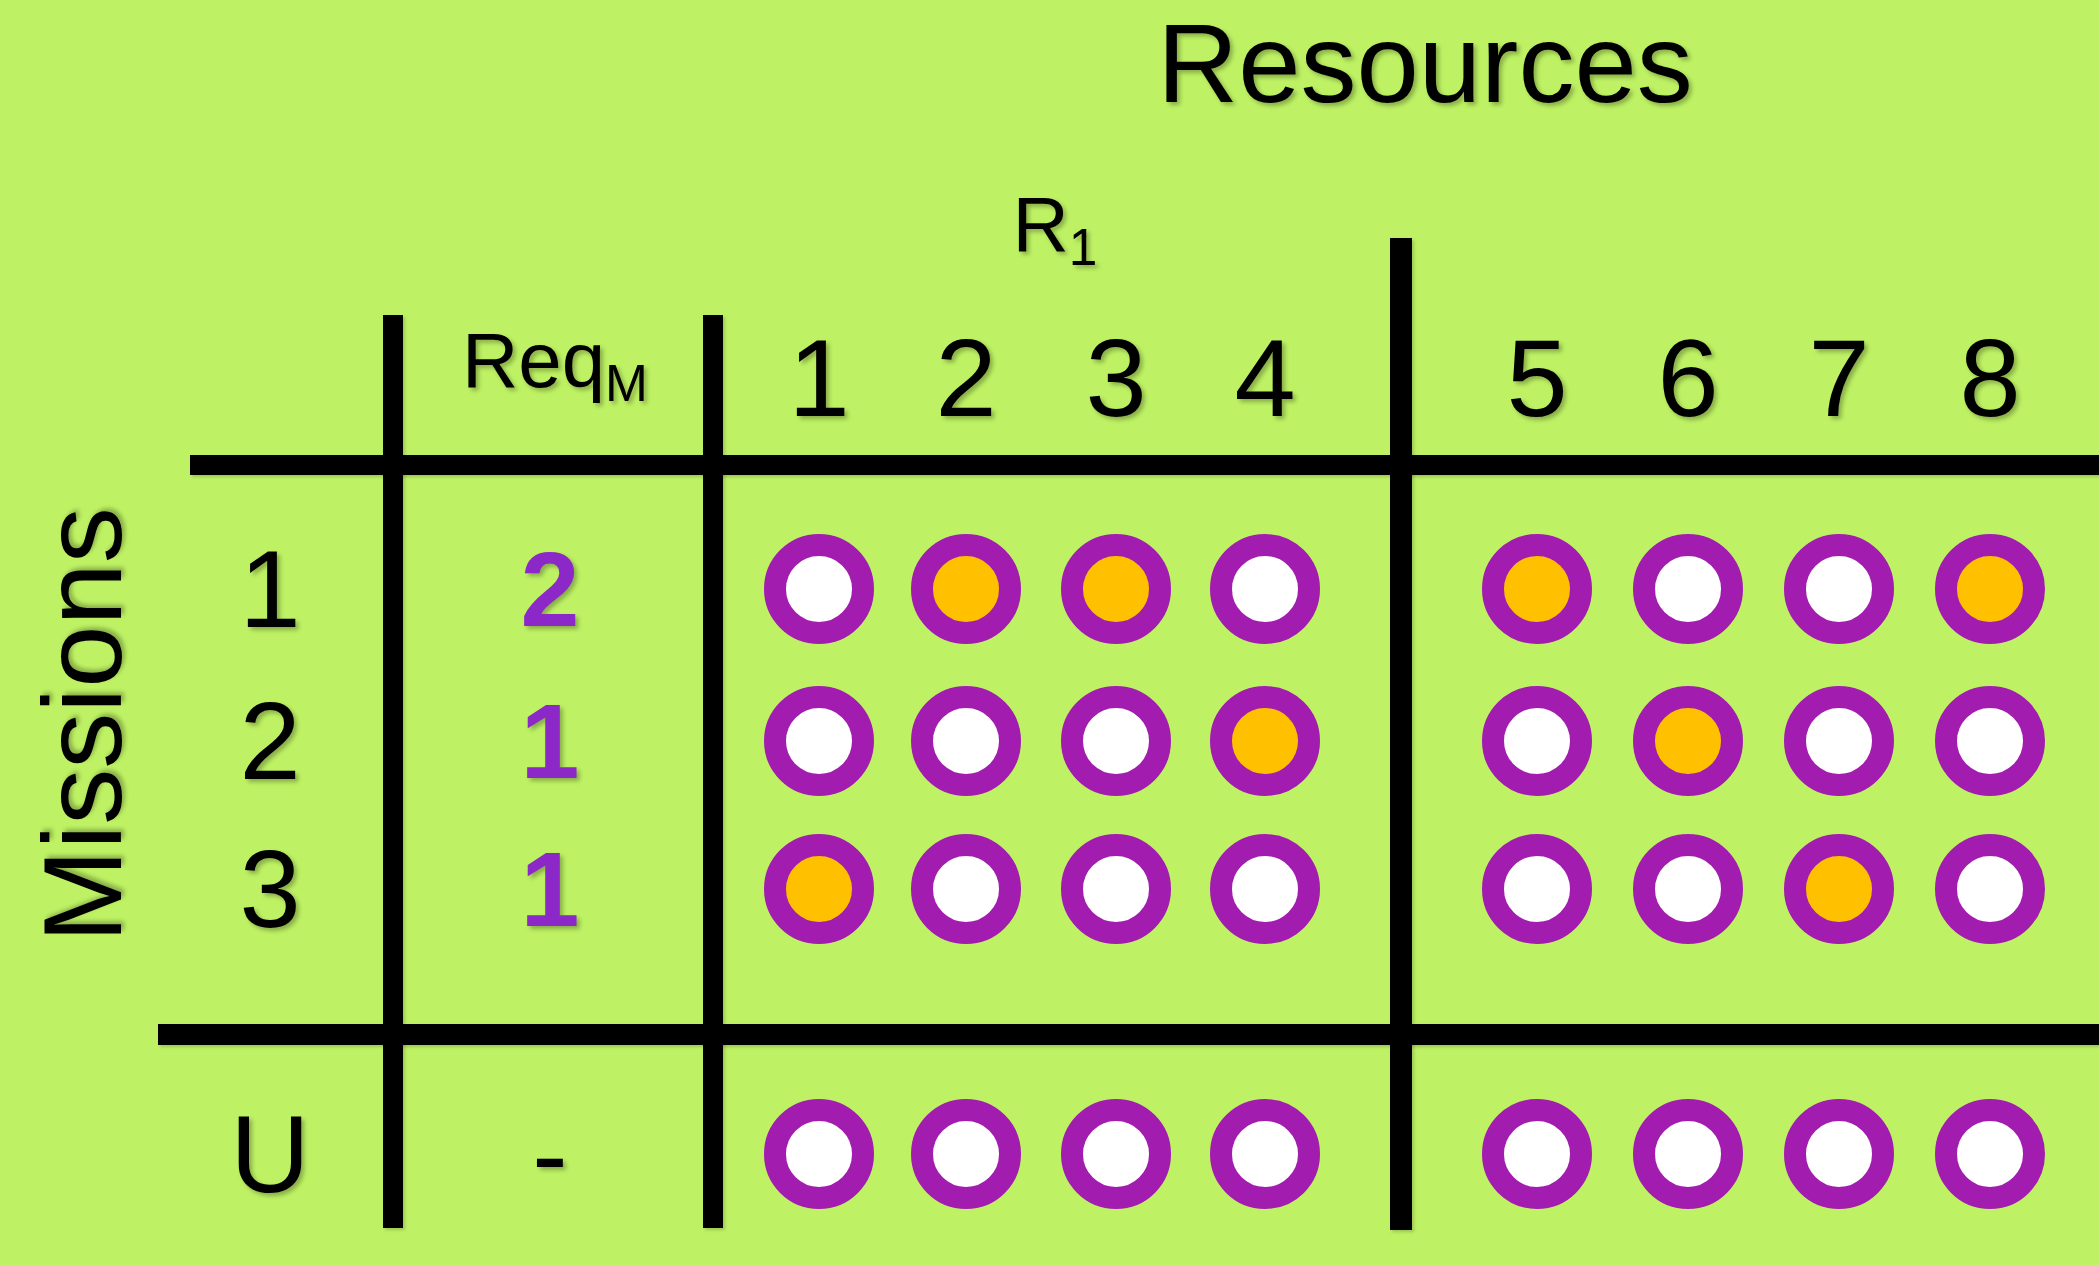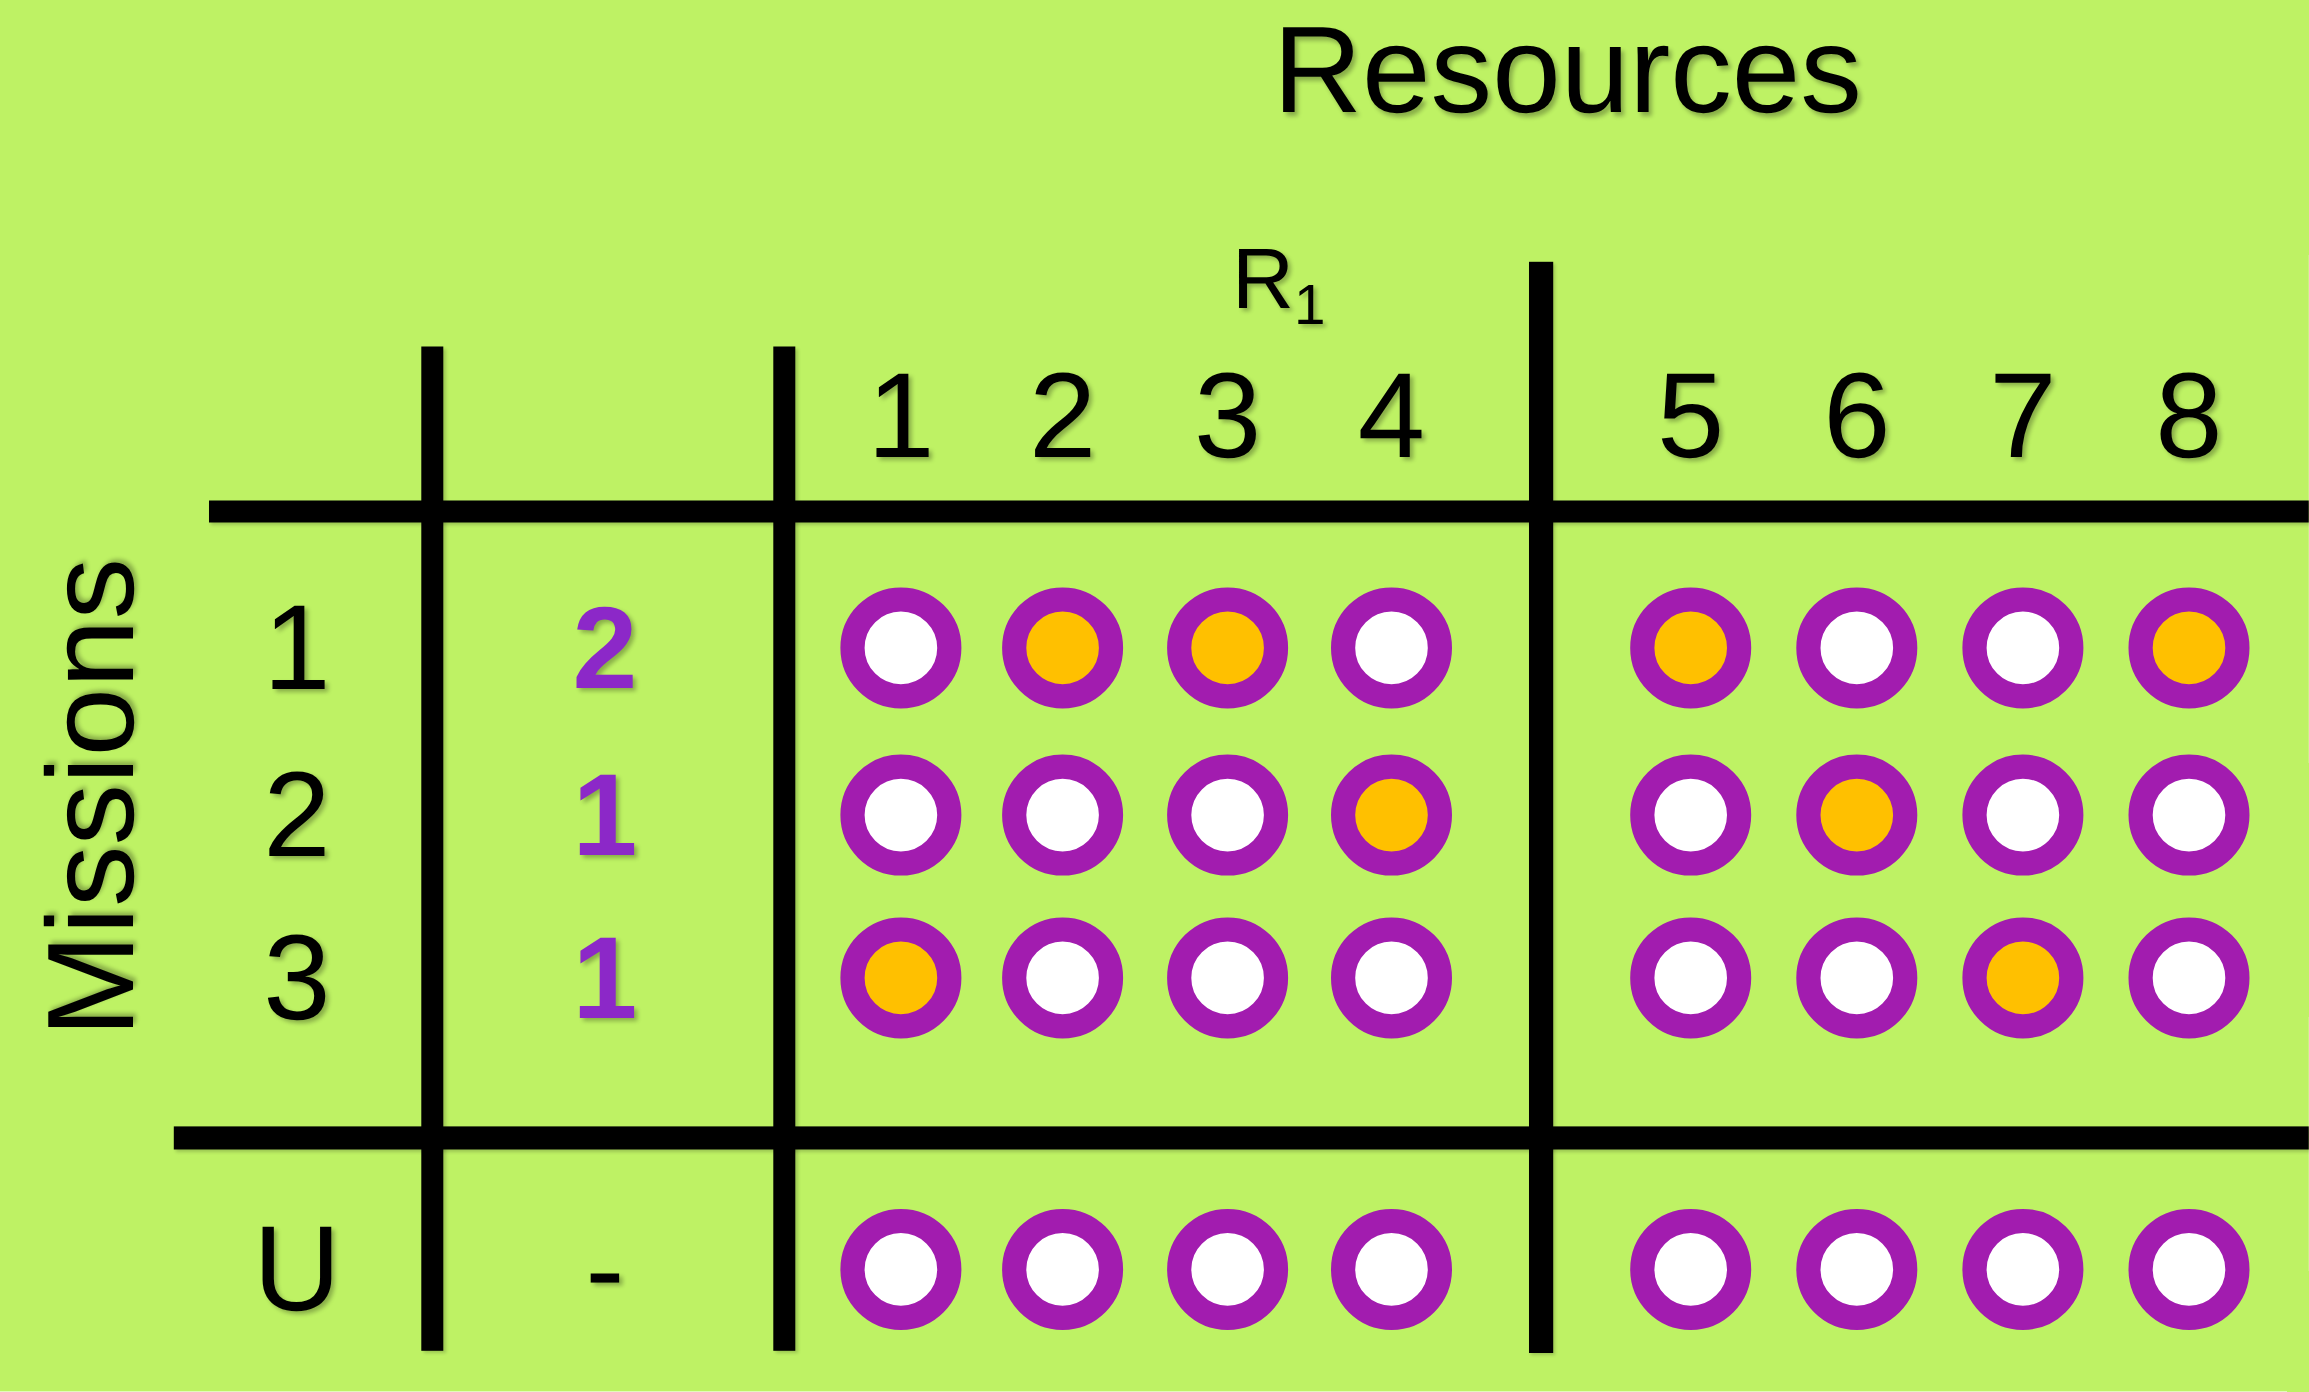--- a/index.html
+++ b/index.html
@@ -20,22 +20,22 @@
     font-size:112px;line-height:116px;text-align:center;
     white-space:nowrap;
   }
   .missions{
     left:-237px;top:665px;width:640px;height:120px;
     font-size:112px;line-height:120px;text-align:center;
     transform:rotate(-90deg);
     white-space:nowrap;
   }
   .group-label{
-    top:208px;width:300px;height:90px;
-    font-size:78px;line-height:90px;text-align:right;
+    top:179px;width:300px;height:90px;
+    font-size:78px;line-height:90px;text-align:center;
     white-space:nowrap;
   }
   .group-label sub, .req-header sub{
     font-size:0.66em;
     vertical-align:-0.28em;
     line-height:0;
   }
   .group-label.g1{left:905px;}
   .group-label.g2{left:1620px;}
   .req-header{
@@ -82,20 +82,21 @@
 
 <div class="canvas">
 
   <div class="abs title shadowed">Resources</div>
 
   <div class="abs missions shadowed">Missions</div>
 
   <div class="abs group-label g1 shadowed"><span>R</span><sub>1</sub></div>
 
 
+  <div class="abs req-header shadowed"><span>Req</span><sub>M</sub></div>
 
   <div class="abs line hline1"></div>
   <div class="abs line hline2"></div>
   <div class="abs line vlineA"></div>
   <div class="abs line vlineB"></div>
   <div class="abs line vlineC"></div>
 
   <div id="col-headers">
       <div class="abs col-header shadowed" style="left: 744px;">1</div>
       <div class="abs col-header shadowed" style="left: 891px;">2</div>

